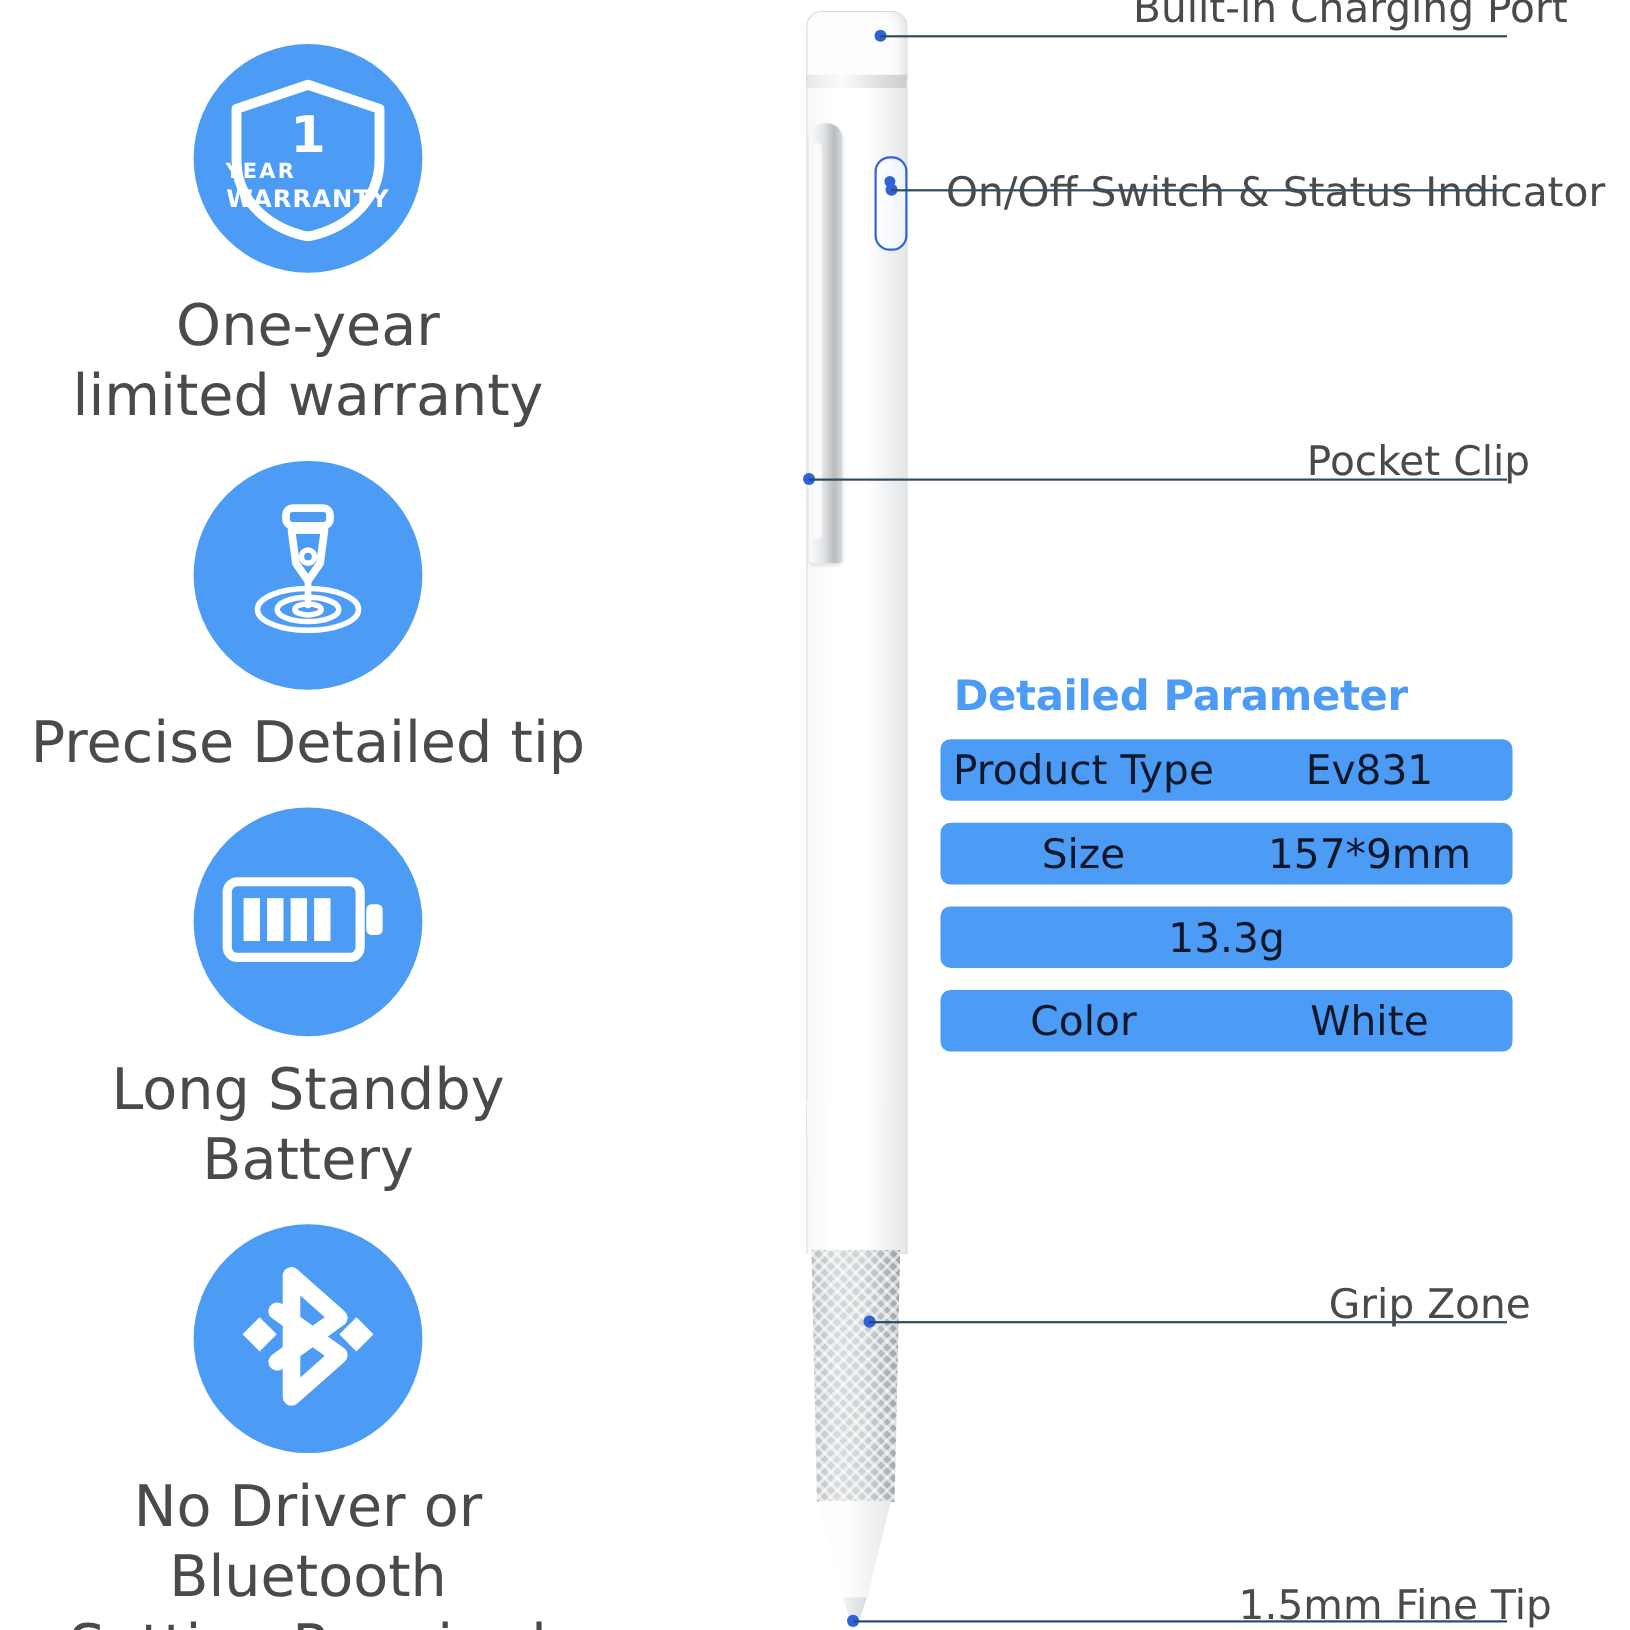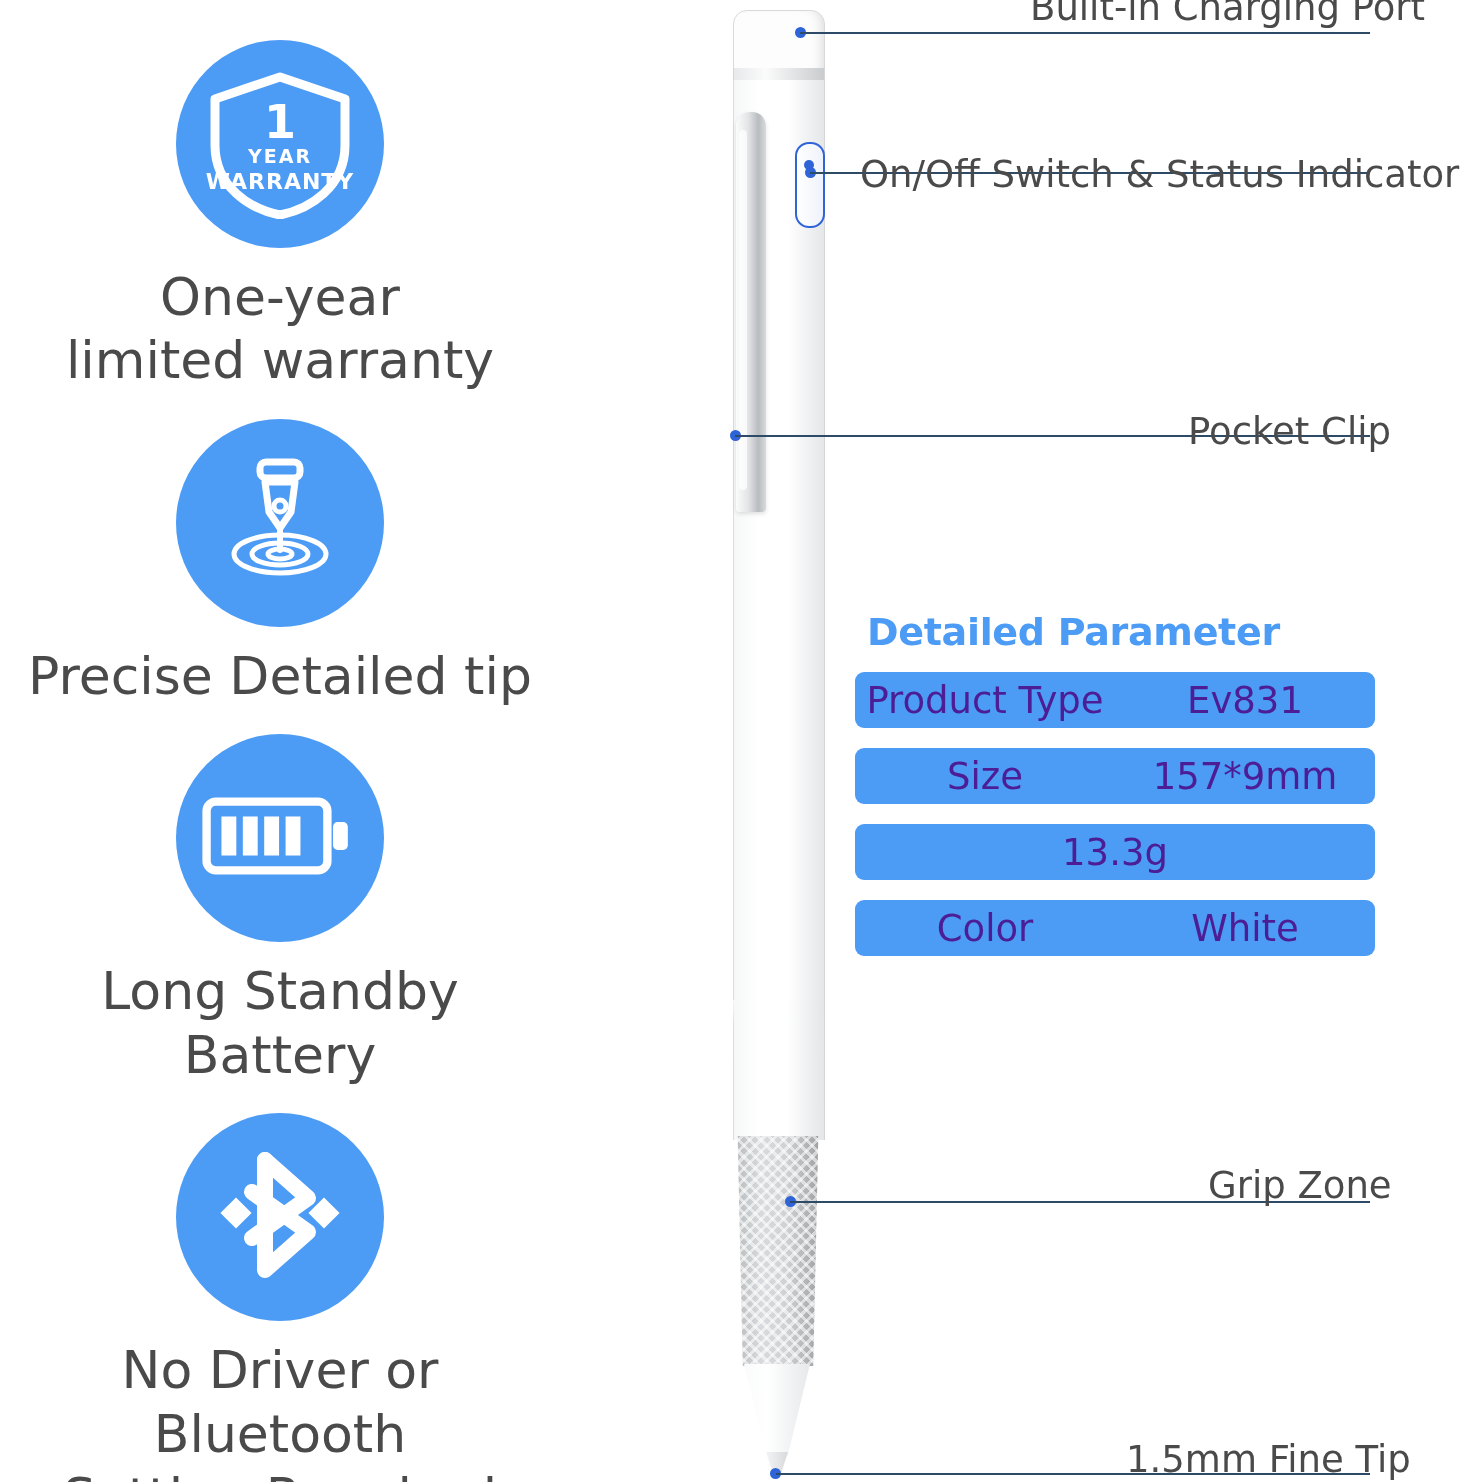--- a/index.html
+++ b/index.html
@@ -37,21 +37,21 @@
 
   
   .warranty-shield{position:relative;width:150px;height:150px;}
   .warranty-num{
     position:absolute;top:26px;left:0;width:100%;
     text-align:center;color:#fff;font-size:46px;font-weight:bold;
     letter-spacing:0px;
   }
   .warranty-year{
     position:absolute;top:76px;left:0;width:100%;
-    text-align:center;color:#fff;font-size:19px;font-weight:bold;letter-spacing:2px;
+    color:#fff;font-size:19px;font-weight:bold;letter-spacing:2px;
   }
   .warranty-word{
     position:absolute;top:100px;left:0;width:100%;
     text-align:center;color:#fff;font-size:22px;font-weight:bold;letter-spacing:1px;
   }
 
   
   .pen-wrap{position:absolute;left:700px;top:0;width:180px;height:1482px;}
 
   .pen-top-cap{
@@ -130,21 +130,21 @@
   
   .param{
     position:absolute;left:855px;top:610px;width:520px;
   }
   .param-title{
     color:#4c9bf5;font-size:38px;font-weight:bold;
     margin:0 0 18px 12px;letter-spacing:-.3px;
   }
   .param-row{
     display:flex;align-items:center;
-    background:#4c9bf5;color:#4c1d95;
+    background:#4c9bf5;color:#0f172a;
     border-radius:9px;height:56px;margin-bottom:20px;
     font-size:37px;
   }
   .param-key{flex:0 0 50%;text-align:center;}
   .param-val{flex:1;text-align:center;}
 </style>
 </head>
 <body>
 
 <div class="stage">
@@ -235,21 +235,21 @@
   <span class="callout-dot" style="left:795px;top:27px;"></span>
   <div class="callout-line" style="left:800px;top:32px;width:570px;"></div>
   <div class="callout-label" style="left:1030px;top:-14px;">Built-in Charging Port</div>
 
   <span class="callout-dot" style="left:805px;top:167px;"></span>
   <div class="callout-line" style="left:810px;top:172px;width:560px;"></div>
   <div class="callout-label" style="left:860px;top:153px;">On/Off Switch &amp; Status Indicator</div>
 
   <span class="callout-dot" style="left:730px;top:430px;"></span>
   <div class="callout-line" style="left:735px;top:435px;width:635px;"></div>
-  <div class="callout-label" style="left:1188px;top:410px;">Pocket Clip</div>
+  <div class="callout-label" style="left:1188px;top:398px;">Pocket Clip</div>
 
   <span class="callout-dot" style="left:785px;top:1196px;"></span>
   <div class="callout-line" style="left:790px;top:1201px;width:580px;"></div>
   <div class="callout-label" style="left:1208px;top:1164px;">Grip Zone</div>
 
   <span class="callout-dot" style="left:770px;top:1468px;"></span>
   <div class="callout-line" style="left:776px;top:1473px;width:594px;"></div>
   <div class="callout-label" style="left:1126px;top:1438px;">1.5mm Fine Tip</div>
 
   <div class="param">

